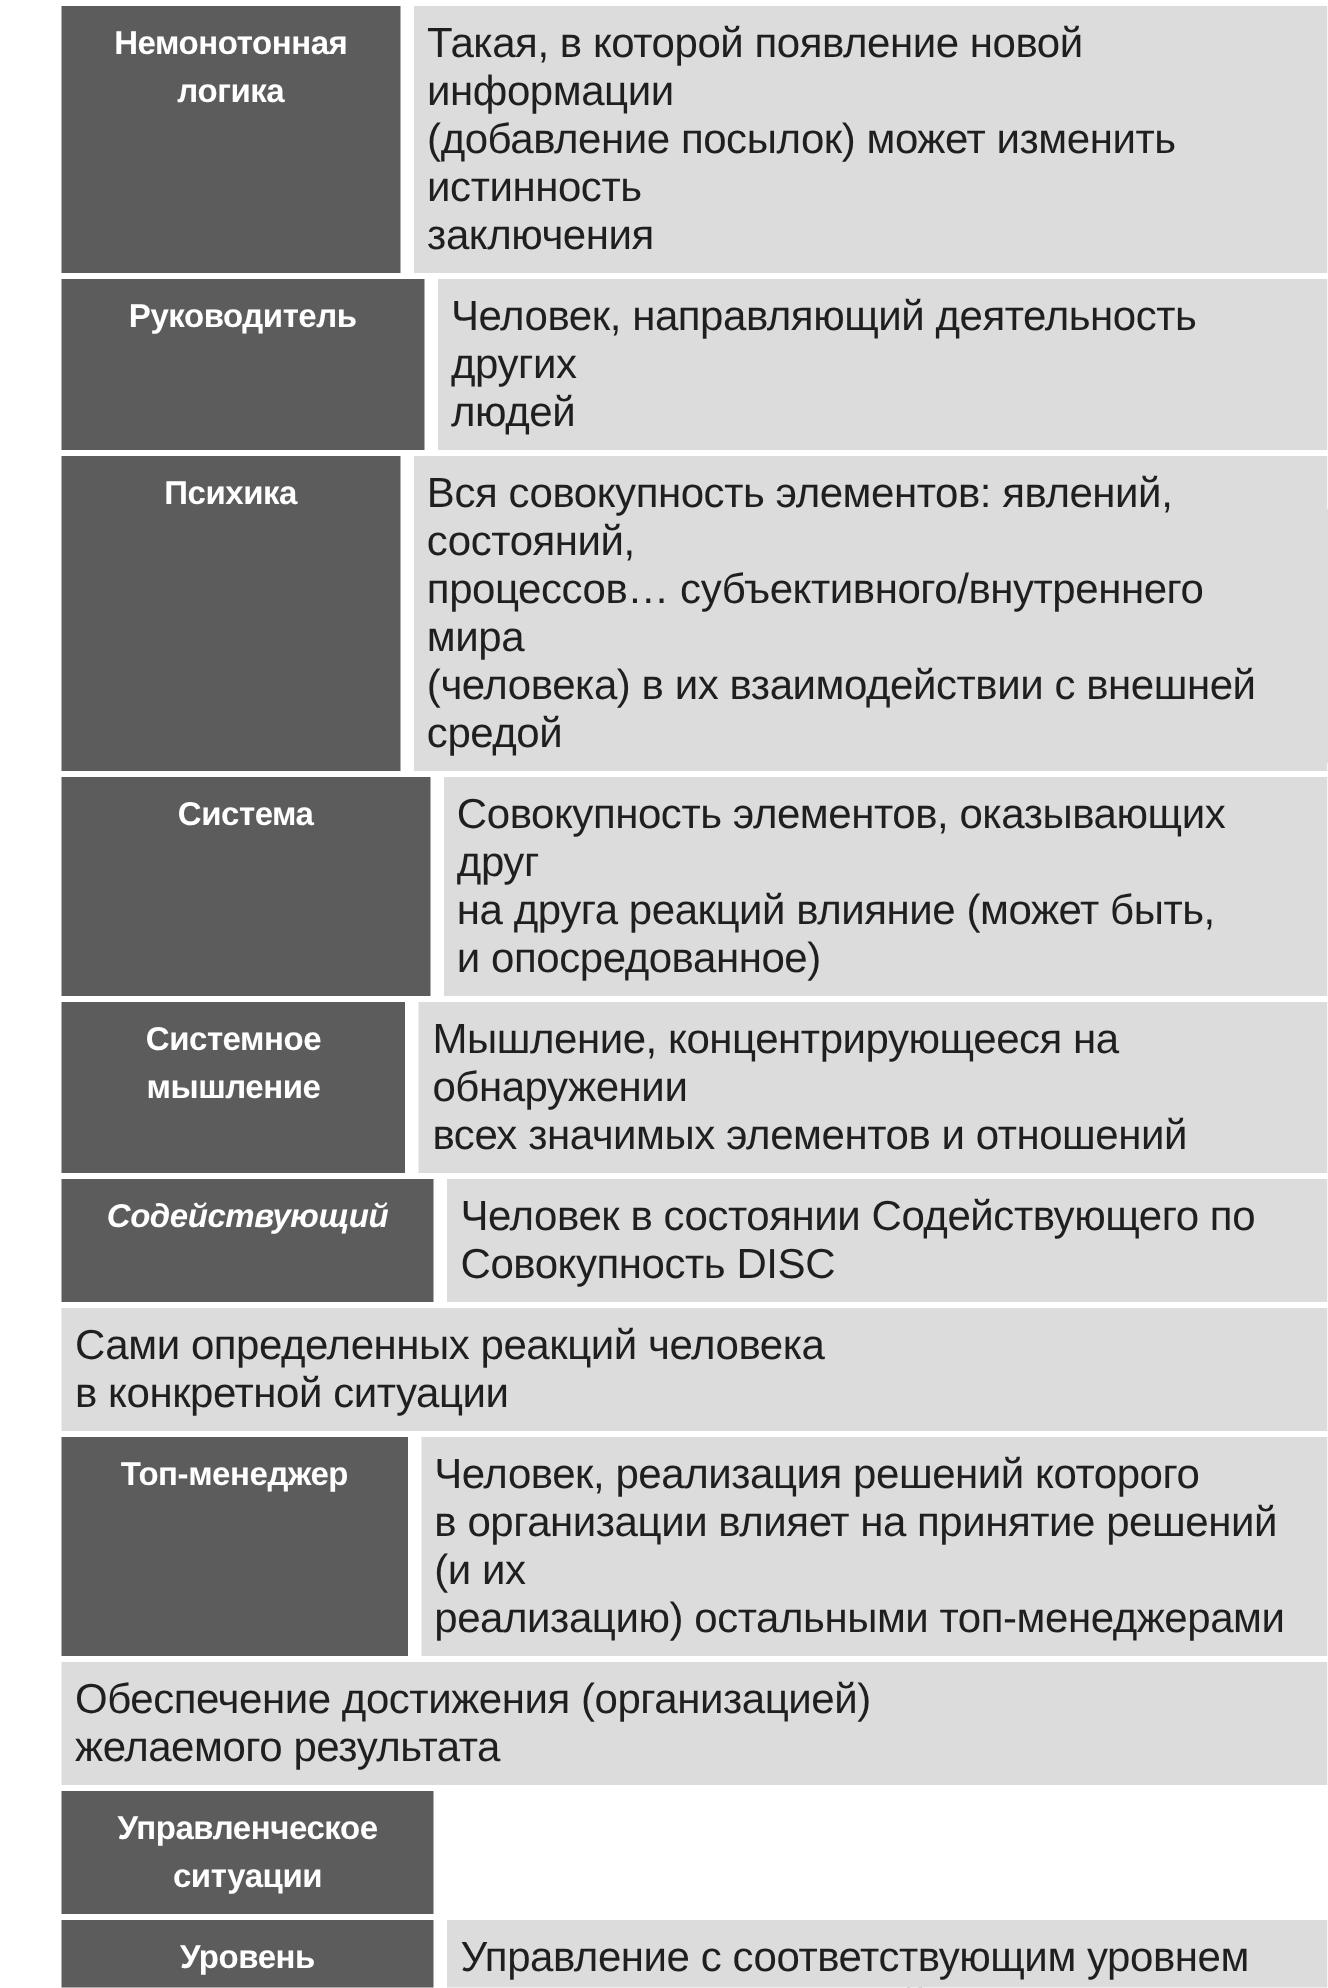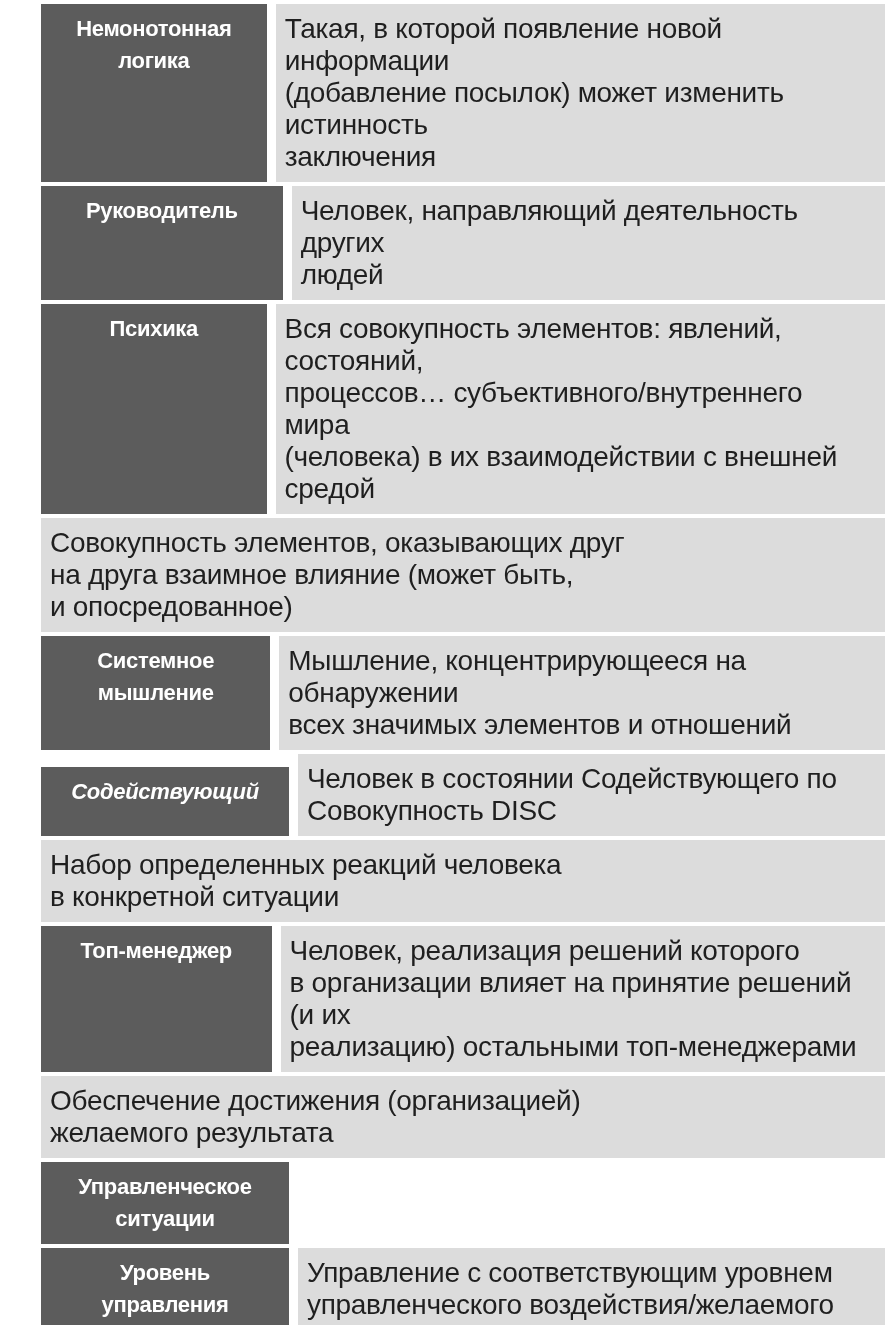--- a/index.html
+++ b/index.html
@@ -44,21 +44,20 @@
     font-size: 22px;
     font-weight: bold;
     line-height: 32px;
     letter-spacing: -0.3px;
     text-align: center;
     padding: 9px 6px;
     white-space: pre-line;
   }
   .term.italic {
     font-style: italic;
-    margin-top: 13px;
   }
   .def {
     box-sizing: border-box;
     flex: 1 1 auto;
     background: var(--def-bg, #dcdcdc);
     color: var(--def-color, #1f1f1f);
     font-size: 28px;
     line-height: 32px;
     letter-spacing: -0.3px;
     padding: 9px 12px 9px 9px;
@@ -82,37 +81,38 @@
         <div class="def">Человек, направляющий деятельность других
 людей</div>
       </div>
       <div class="row">
         <div class="term">Психика</div>
         <div class="def">Вся совокупность элементов: явлений, состояний,
 процессов… субъективного/внутреннего мира
 (человека) в их взаимодействии с внешней средой</div>
       </div>
       <div class="row">
+        <div class="term">Система</div>
         <div class="def">Совокупность элементов, оказывающих друг
-на друга взаимное влияние (может быть,
+на друга реакций влияние (может быть,
 и опосредованное)</div>
       </div>
       <div class="row">
         <div class="term">Системное
 мышление</div>
         <div class="def">Мышление, концентрирующееся на обнаружении
 всех значимых элементов и отношений</div>
       </div>
       <div class="row">
         <div class="term italic">Содействующий</div>
         <div class="def">Человек в состоянии Содействующего по
 Совокупность DISC</div>
       </div>
       <div class="row">
-        <div class="def">Набор определенных реакций человека
+        <div class="def">Сами определенных реакций человека
 в конкретной ситуации</div>
       </div>
       <div class="row">
         <div class="term">Топ-менеджер</div>
         <div class="def">Человек, реализация решений которого
 в организации влияет на принятие решений (и их
 реализацию) остальными топ-менеджерами</div>
       </div>
       <div class="row">
         <div class="def">Обеспечение достижения (организацией)

